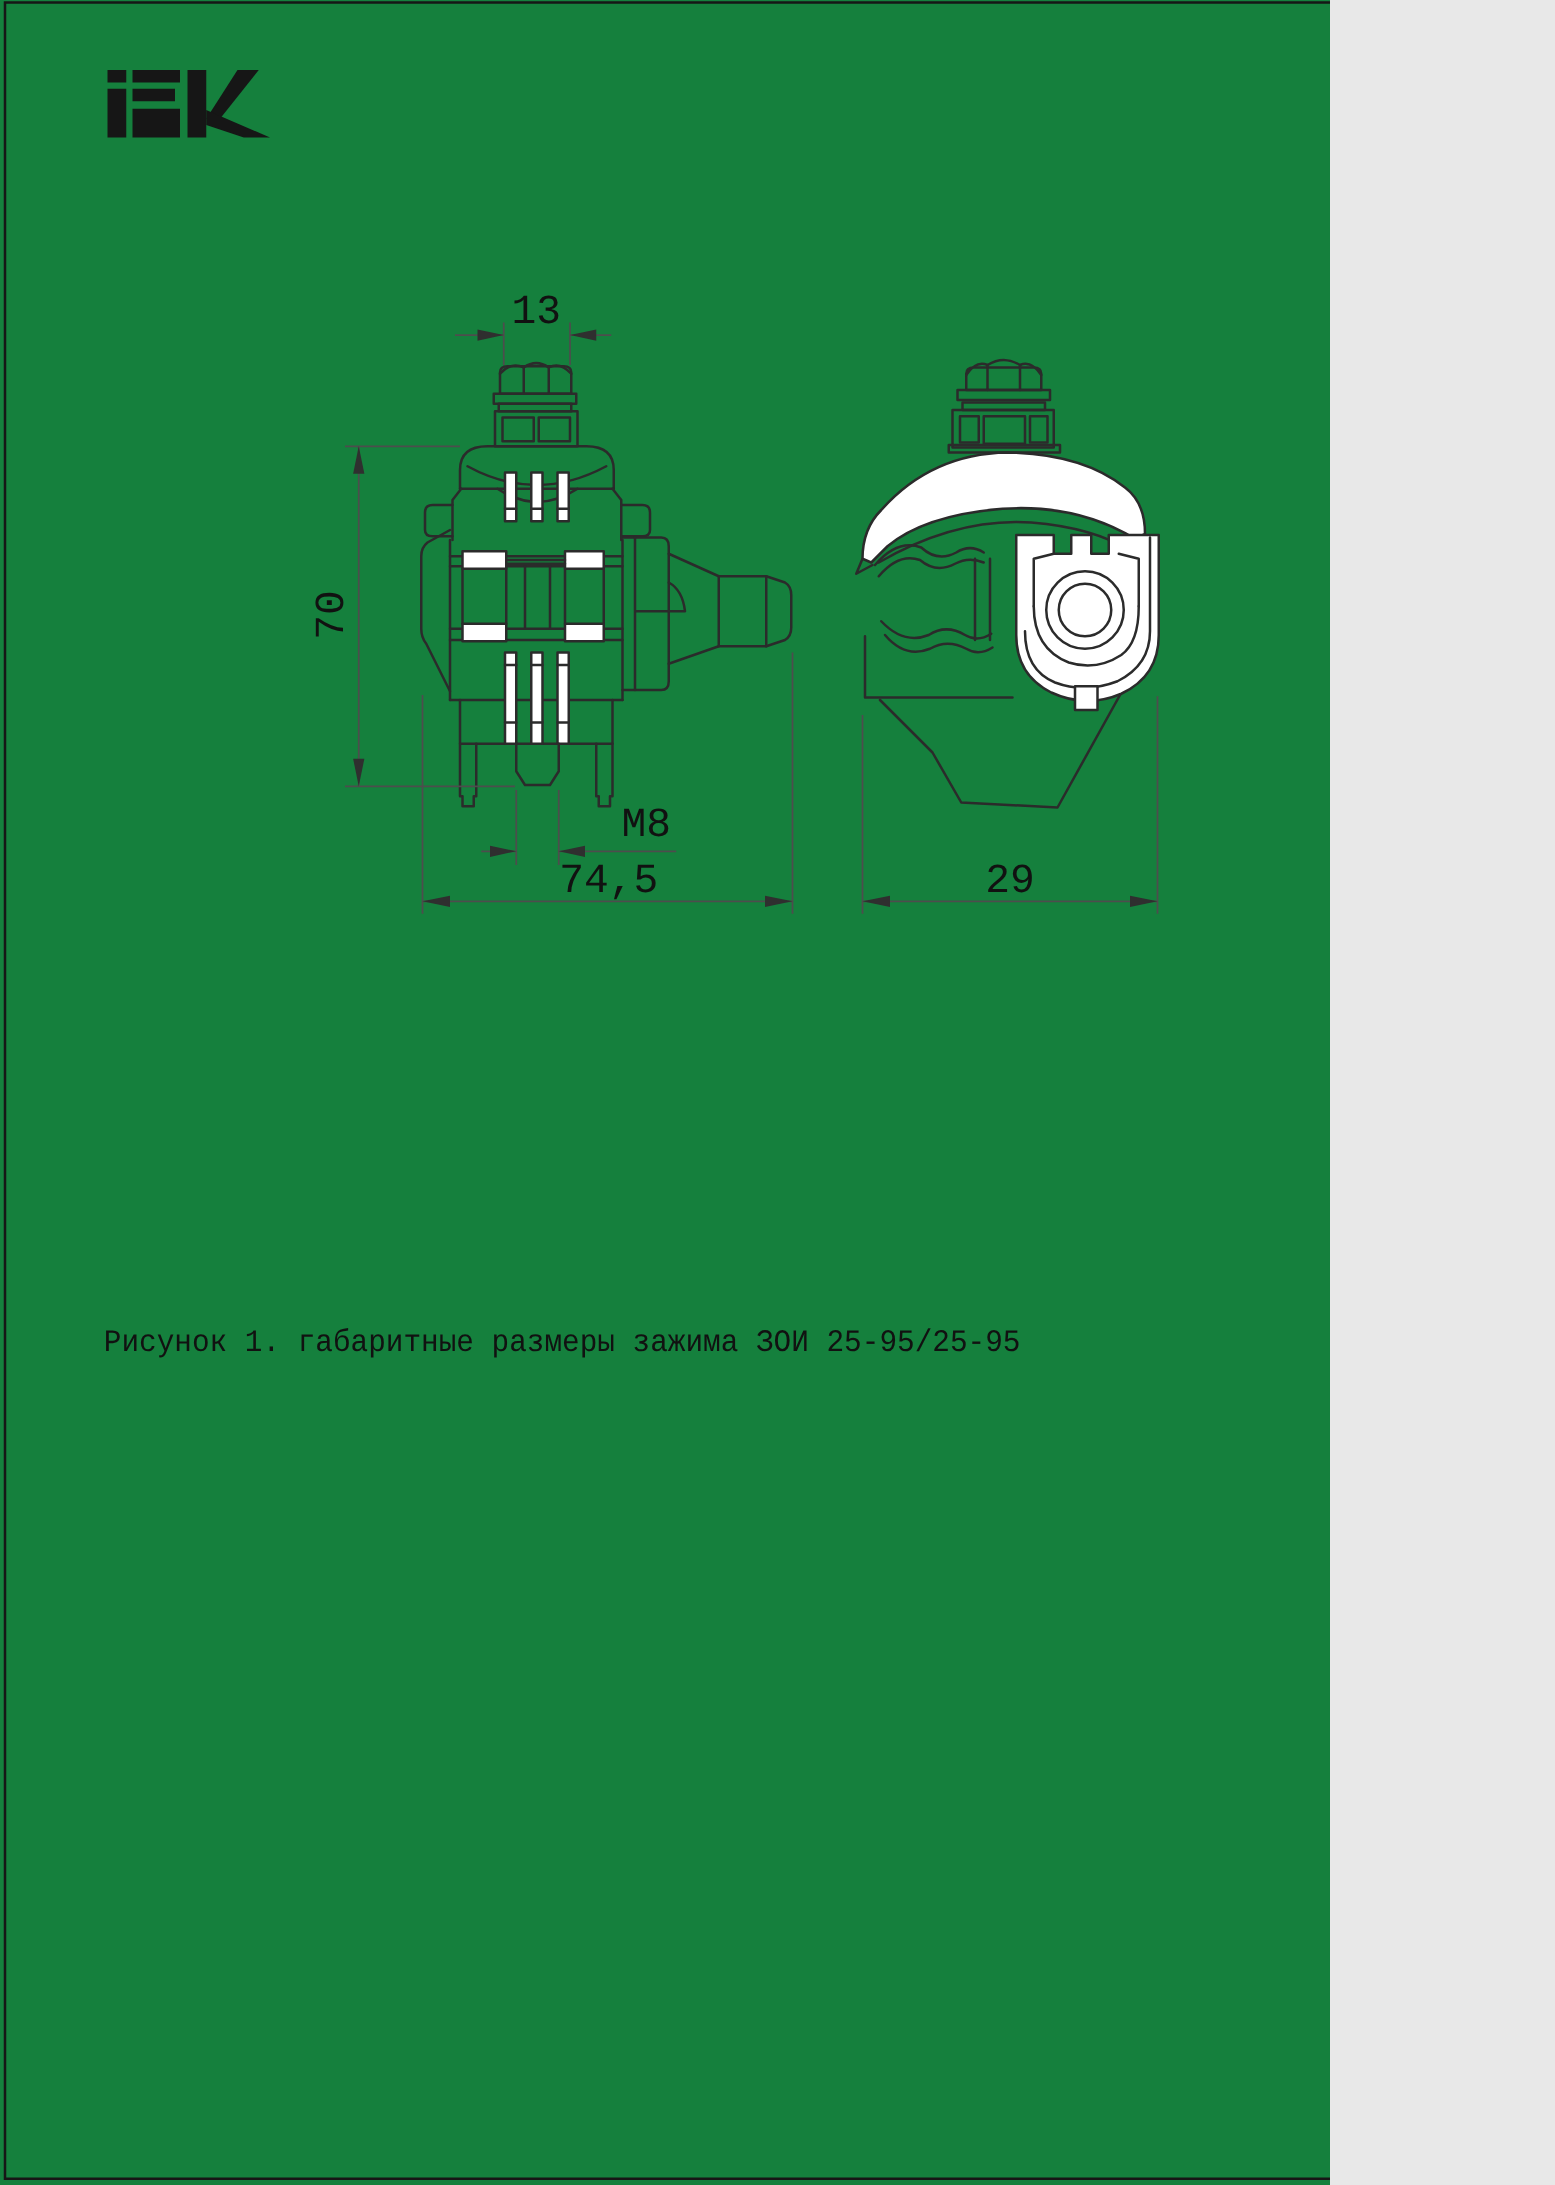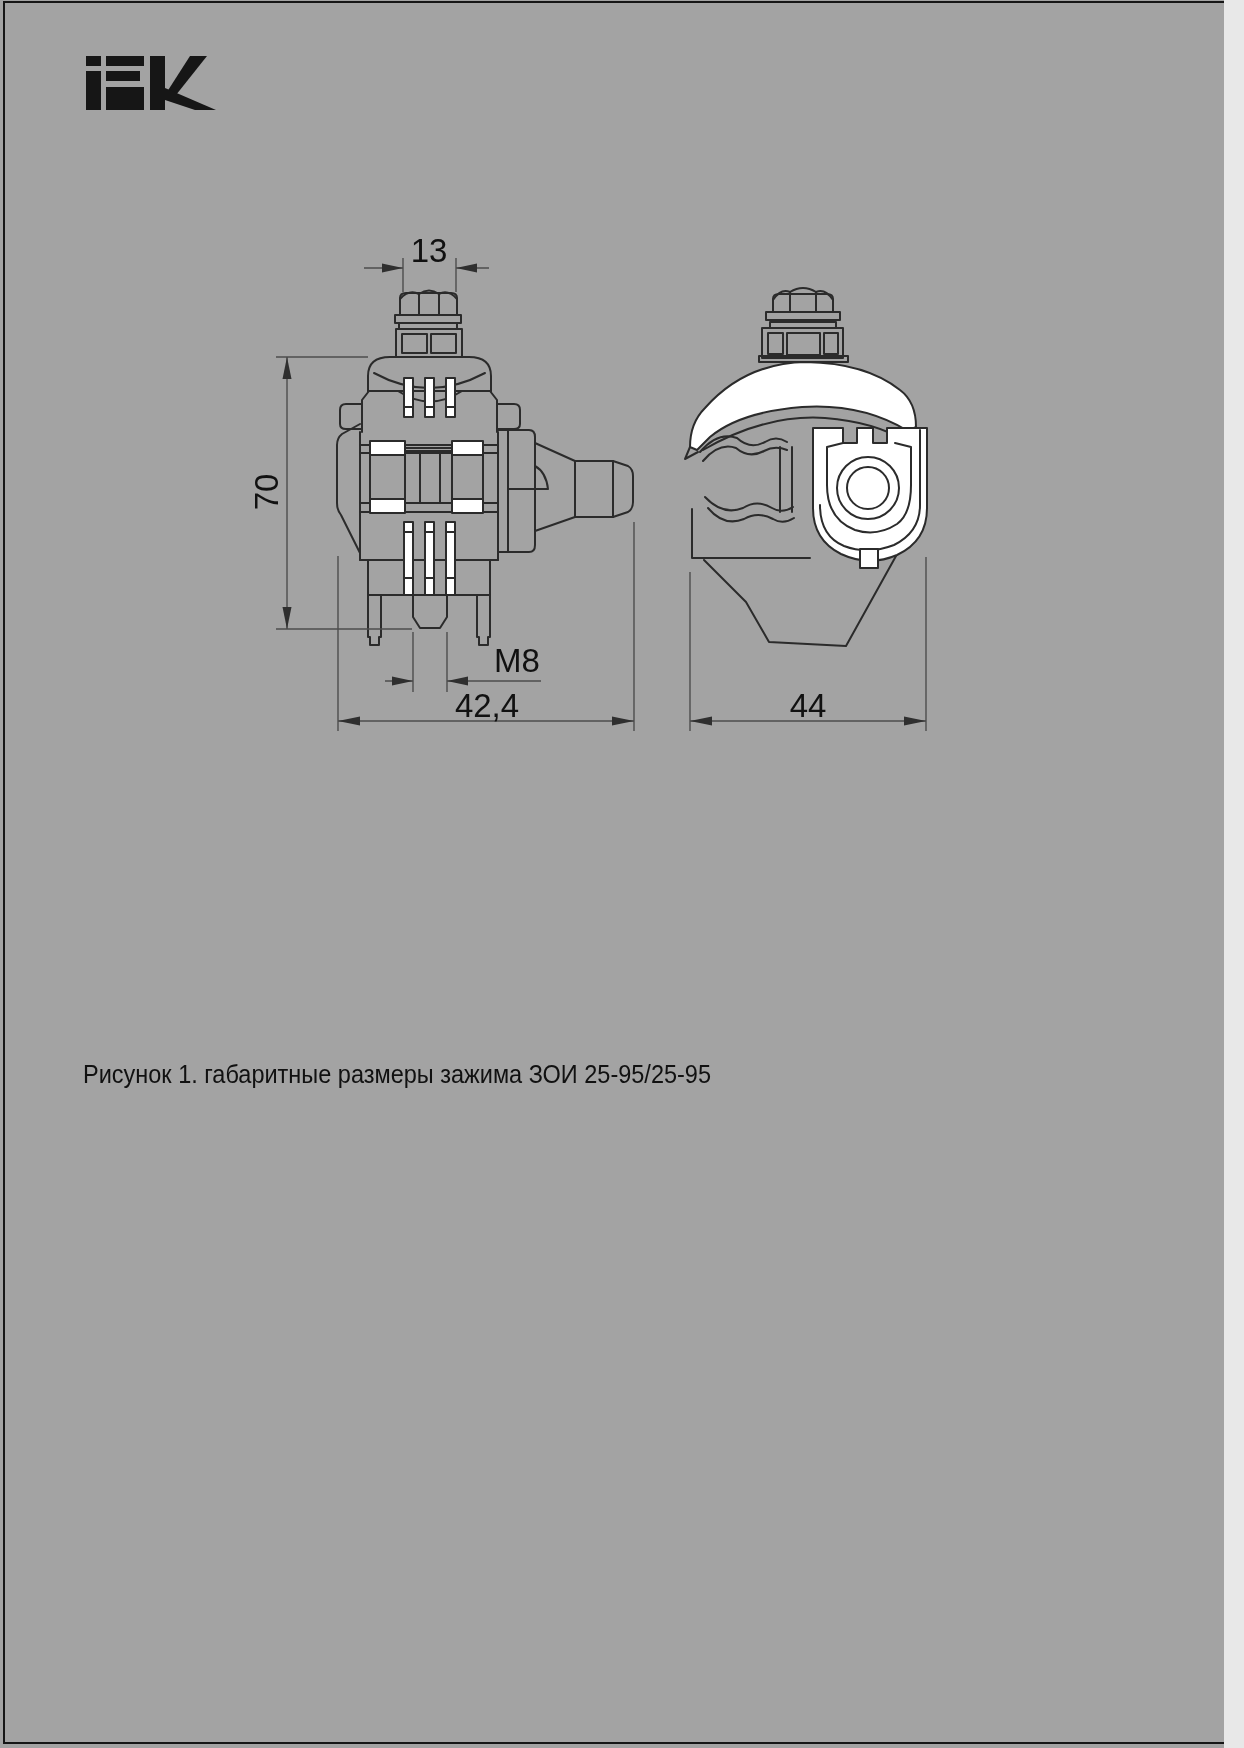--- a/index.html
+++ b/index.html
@@ -1,20 +1,20 @@
 <!DOCTYPE html>
 <html><head>
 <meta charset="utf-8">
 <style>
   html,body{margin:0;padding:0;background:#e8e8e8;}
   .page{
     position:relative;
-    width:1224px;height:1748px;
-    background:#a3a3a3;
-    font-family:Liberation Sans, sans-serif;
+    width:1064px;height:1748px;
+    background:#15803d;
+    font-family:Liberation Mono, monospace;
     overflow:hidden;
   }
   .page-border{
     position:absolute;left:3px;top:1px;
     width:1237px;height:1743px;
     border:2px solid #161616;
     box-sizing:border-box;
     pointer-events:none;
   }
   .logo{position:absolute;left:85px;top:55px;width:131px;height:56px;}
@@ -195,19 +195,19 @@
       <polygon points="926,721 904,716.5 904,725.5"></polygon>
     </g>
   </svg>
 
   <span class="dim-label" style="left:429px;top:250px">13</span>
 
   <span class="dim-label rot" style="left:266px;top:492px">70</span>
 
   <span class="dim-label" style="left:517px;top:660px">M8</span>
 
-  <span class="dim-label" style="left:487px;top:705px">42,4</span>
-
-  <span class="dim-label" style="left:808px;top:705px">44</span>
+  <span class="dim-label" style="left:487px;top:705px">74,5</span>
+
+  <span class="dim-label" style="left:808px;top:705px">29</span>
 
   <span class="caption">Рисунок 1. габаритные размеры зажима ЗОИ 25-95/25-95</span>
 
 </div>
 
 </body></html>

